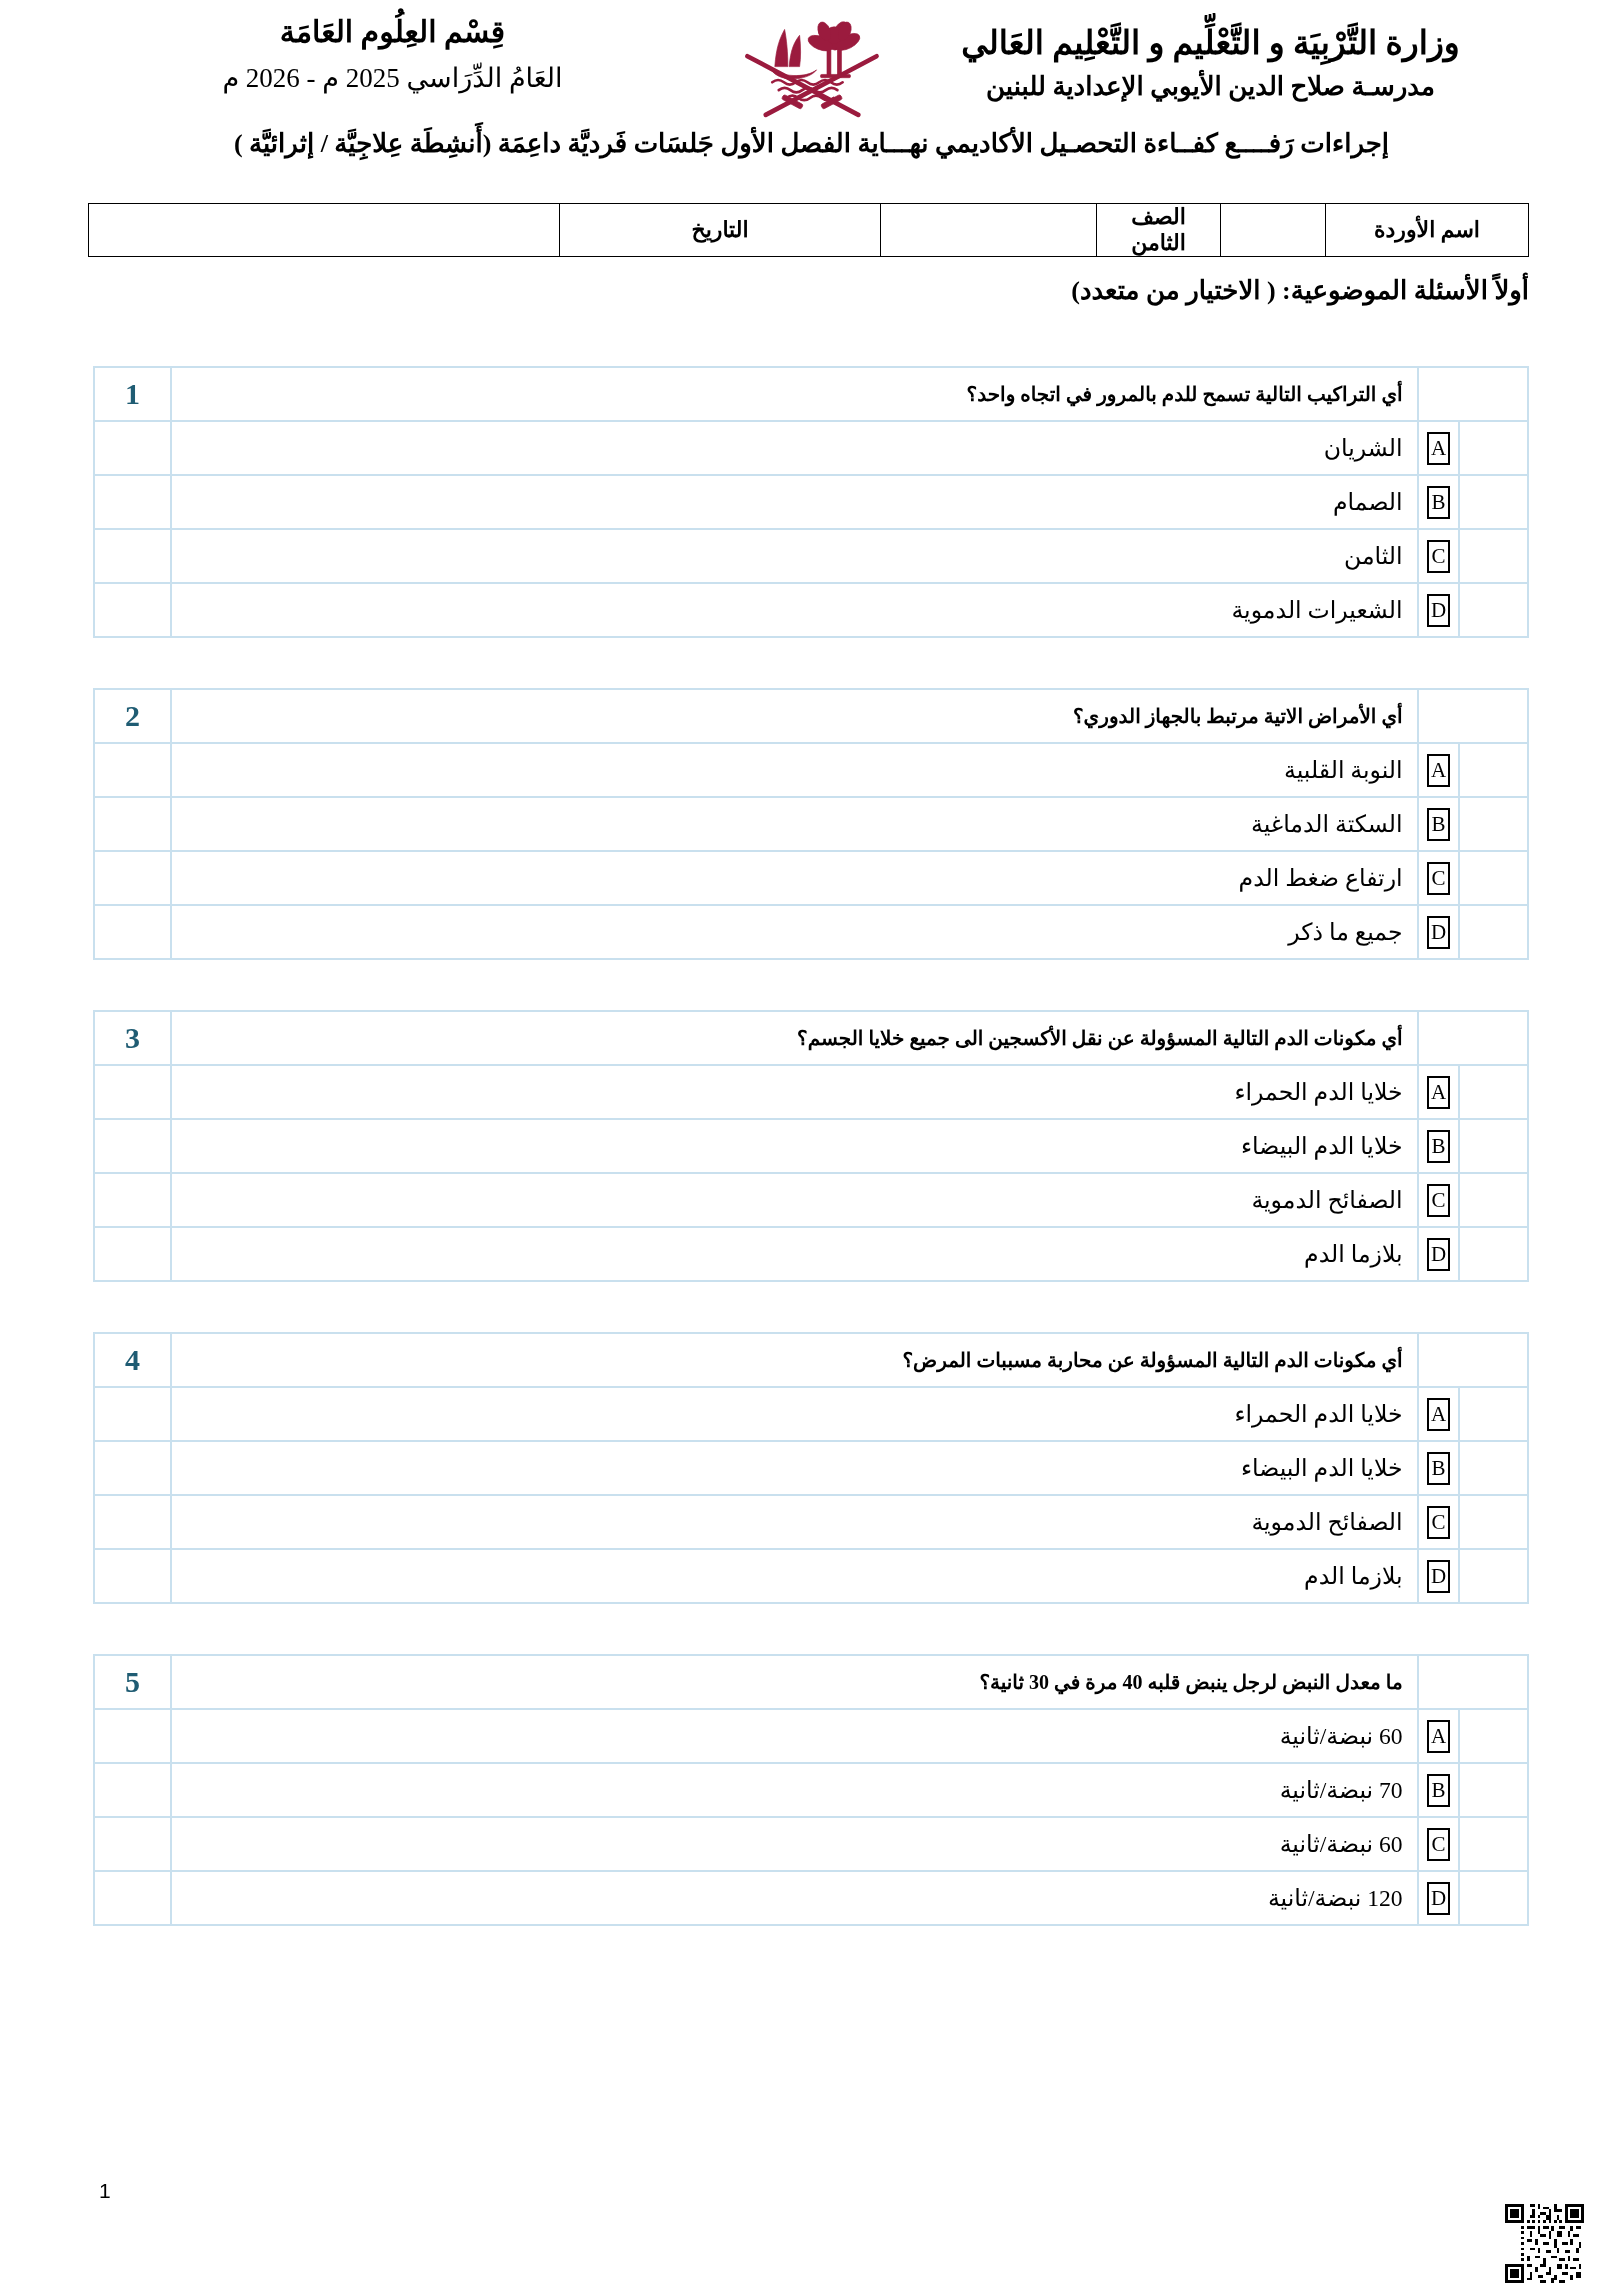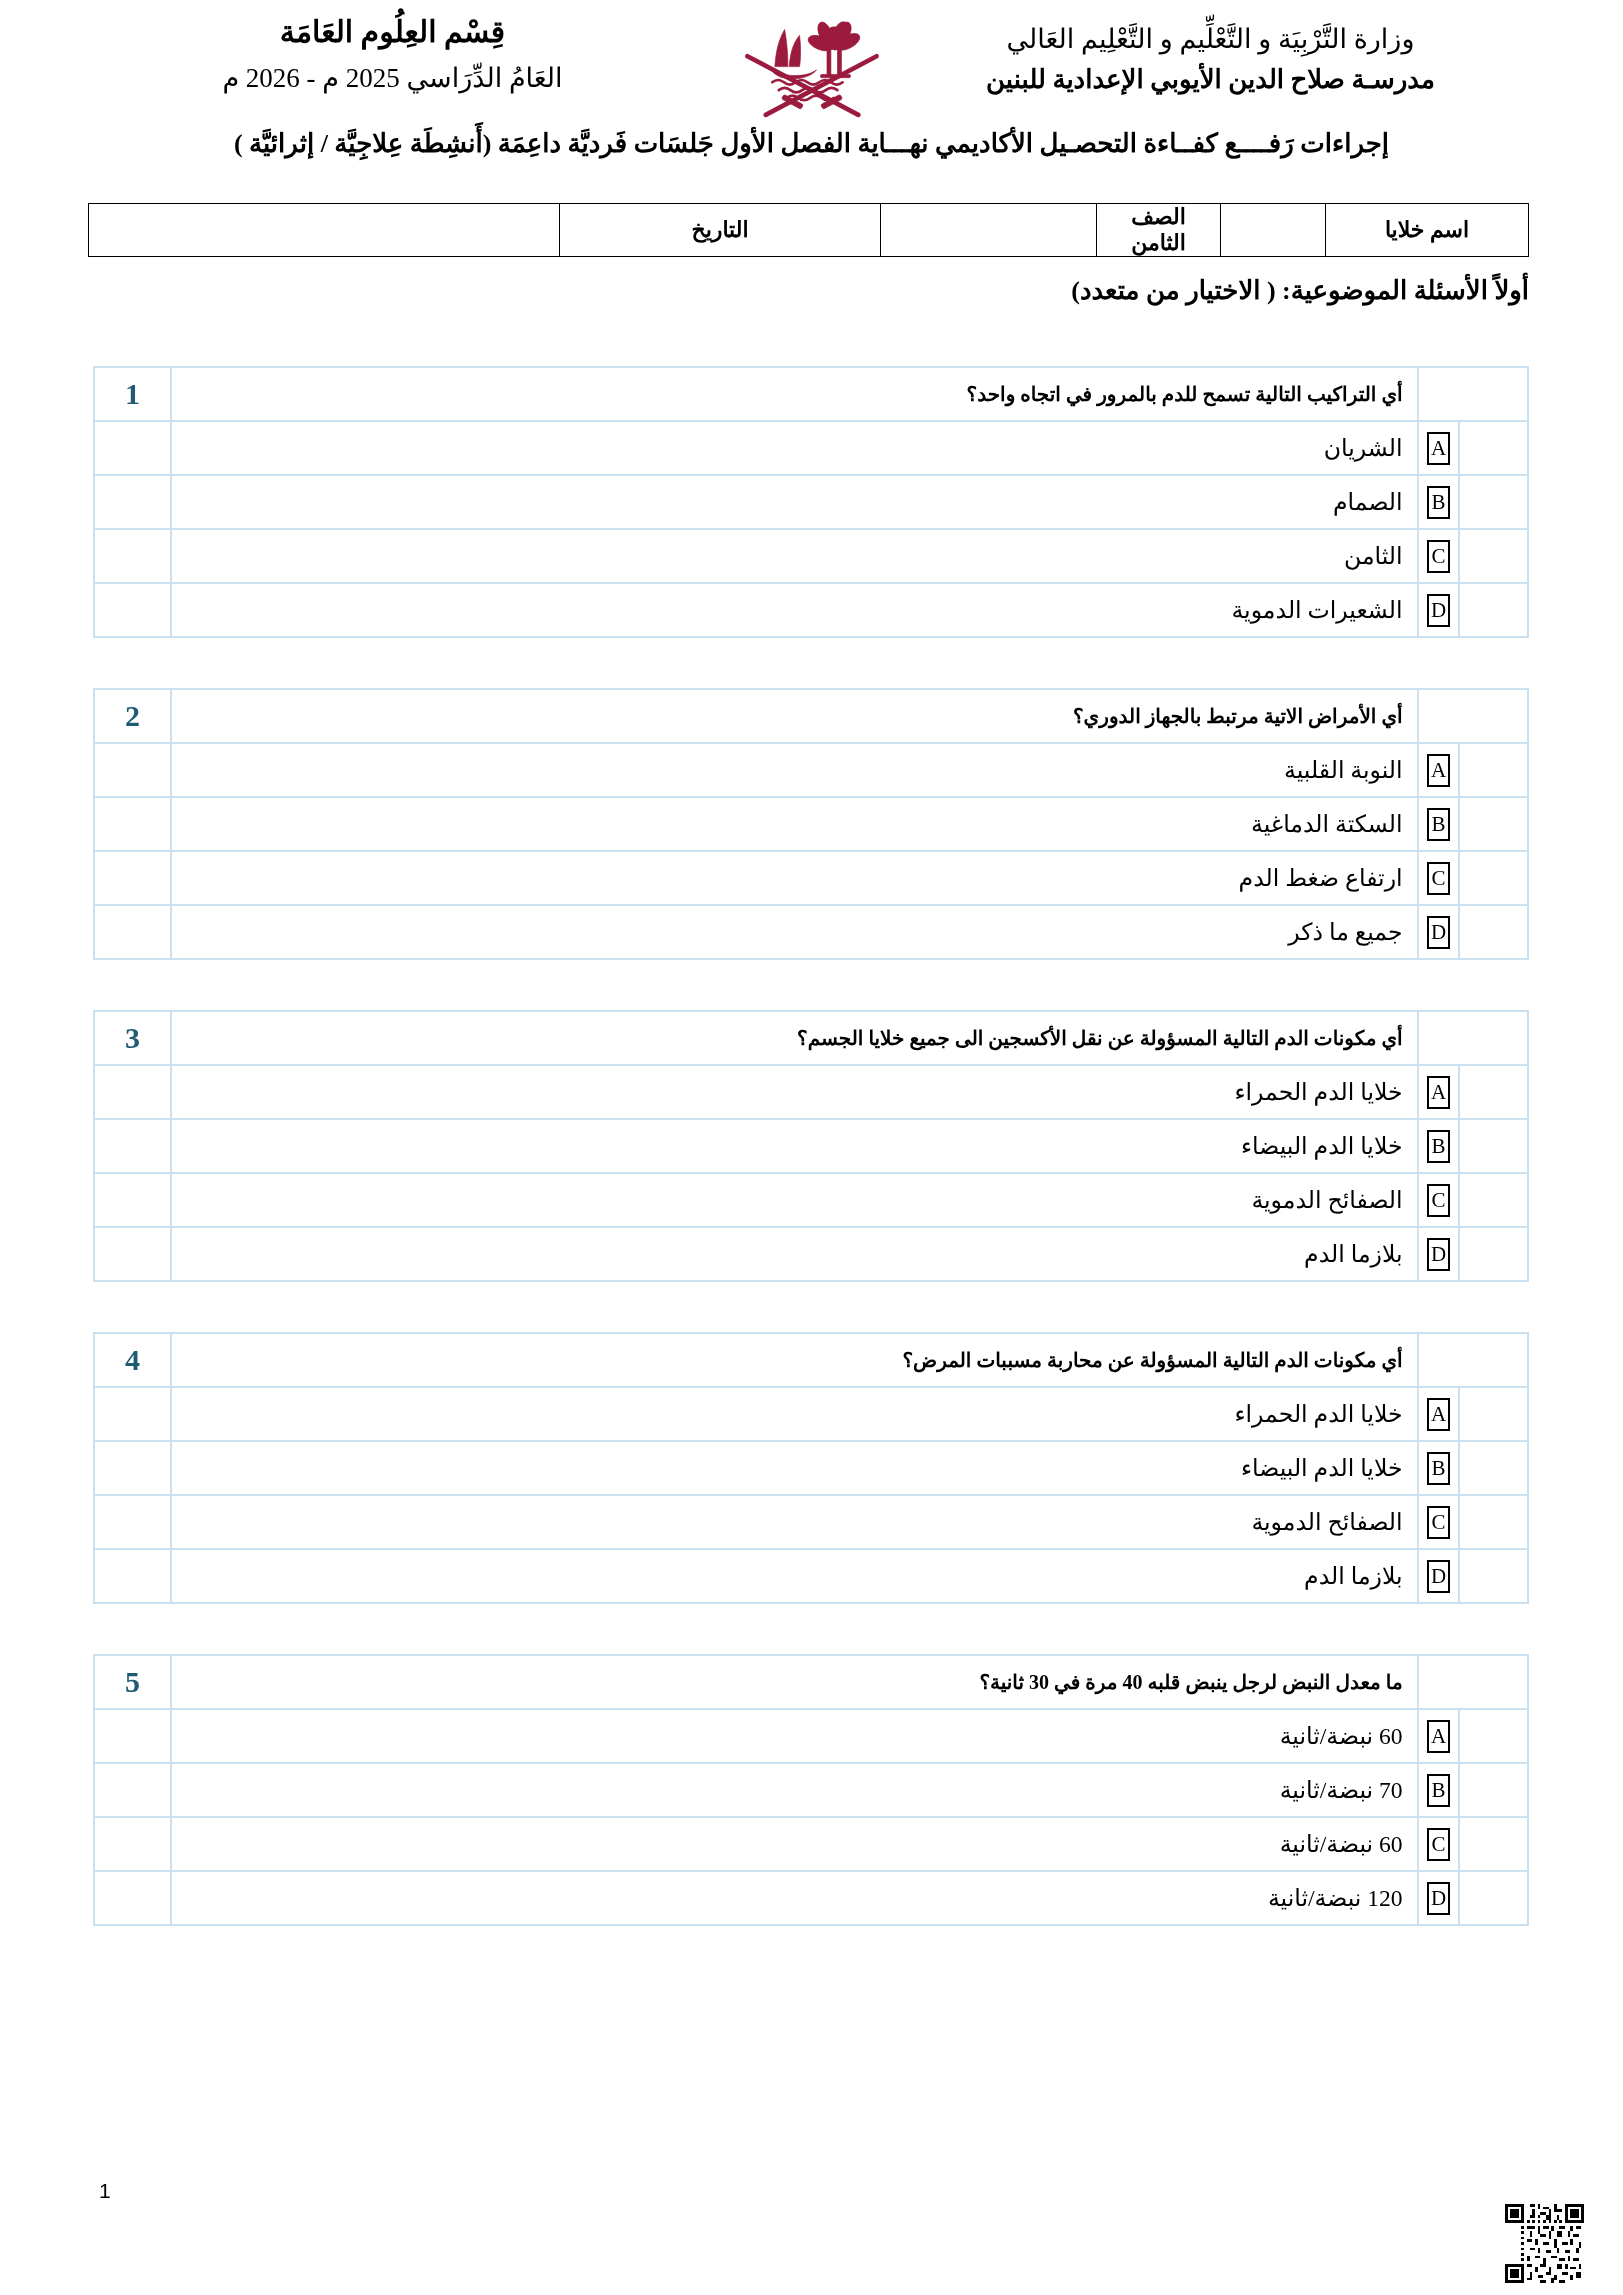--- a/index.html
+++ b/index.html
@@ -42,22 +42,22 @@
   }
   .hdr-left {
     position: absolute;
     top: 12px;
     left: 98px;
     width: 589px;
     text-align: center;
     line-height: 1.35;
   }
   .hdr-line-1 {
-    font-size: 27px;
-    font-weight: normal;
+    font-size: 33px;
+    font-weight: bold;
     white-space: nowrap;
   }
   .hdr-line-2 {
     font-size: 26px;
     font-weight: bold;
     white-space: nowrap;
     margin-top: 6px;
   }
   .dept-title {
     font-size: 30px;
@@ -281,21 +281,21 @@
       <colgroup>
         <col style="width:203px">
         <col style="width:105px">
         <col style="width:124px">
         <col style="width:216px">
         <col style="width:321px">
         <col style="width:471px">
       </colgroup>
       <tbody>
         <tr>
-          <td class="info-label">اسم خلايا</td>
+          <td class="info-label">اسم الأوردة</td>
           <td class="info-blank"></td>
           <td class="info-label">الصف الثامن</td>
           <td class="info-blank"></td>
           <td class="info-label">التاريخ</td>
           <td class="info-blank"></td>
         </tr>
       </tbody>
     </table>
   </div>
 

